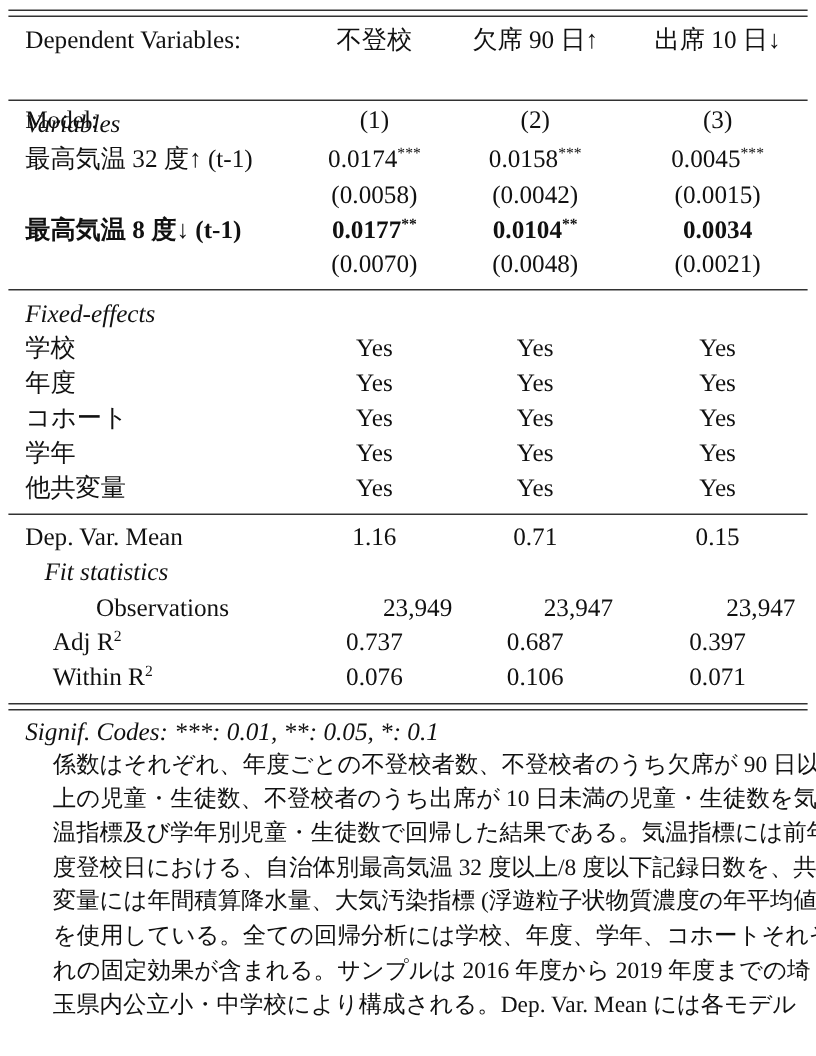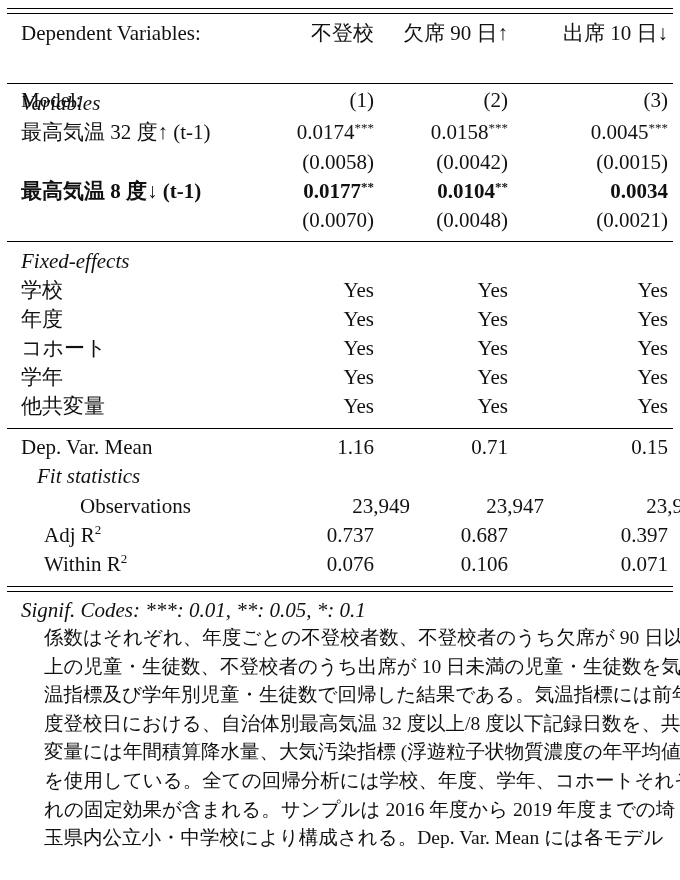--- a/index.html
+++ b/index.html
@@ -33,21 +33,21 @@
     .row .label {
       position: absolute;
       left: 21px;
       white-space: nowrap;
     }
     .row .label.indent {
       left: 44px;
     }
     .row .c {
       position: absolute;
-      text-align: right;
+      text-align: center;
       white-space: nowrap;
     }
     .row .c1 { left: 250px; width: 124px; }
     .row .c2 { left: 384px; width: 124px; }
     .row .c3 { left: 528px; width: 140px; }
     .italic { font-style: italic; }
     .stars {
       font-size: 13px;
       vertical-align: 7px;
       line-height: 0;

